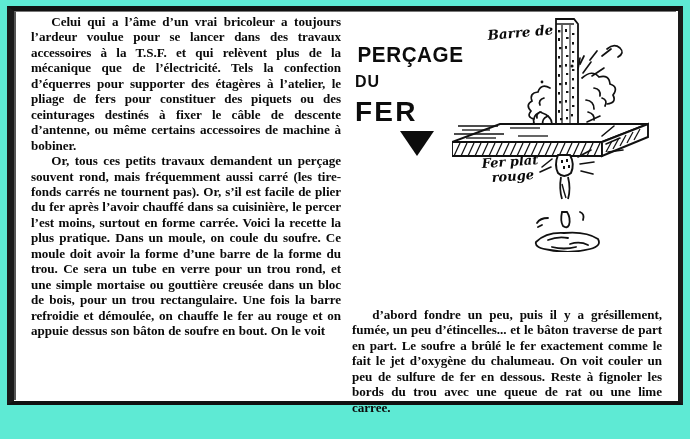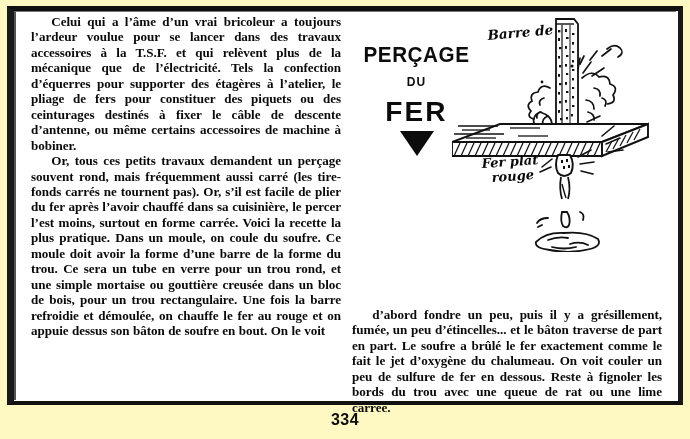--- a/index.html
+++ b/index.html
@@ -12,21 +12,21 @@
     height: 439px;
     overflow: hidden;
     font-family: "Liberation Serif", "DejaVu Serif", serif;
     color: #000000;
   }
 
   #page {
     position: relative;
     width: 690px;
     height: 439px;
-    background: #fef9c3;
+    background: #5eead4;
   }
 
   
   .frame {
     position: absolute;
     left: 7px;
     top: 6px;
     width: 676px;
     height: 399px;
     box-sizing: border-box;
@@ -80,33 +80,33 @@
     margin-top: 44px;
   }
   #col-right p { text-indent: 1.55em; }
 
   
   #heading {
     position: absolute;
     left: 355px;
     top: 44px;
     width: 123px;
-    text-align: center;
+    text-align: left;
     font-family: "Liberation Sans", "DejaVu Sans", sans-serif;
     font-weight: 700;
     color: #0c0c0c;
   }
   #heading .l1 {
     font-size: 21.5px;
     letter-spacing: 0.6px;
     line-height: 23px;
     transform: scaleX(0.96);
   }
   #heading .l2 {
-    font-size: 12px;
+    font-size: 16px;
     letter-spacing: 1px;
     line-height: 30px;
   }
   #heading .l3 {
     font-size: 28px;
     letter-spacing: 2.2px;
     line-height: 30px;
   }
   #heading .tri {
     margin: 4px auto 0 auto;
@@ -331,15 +331,14 @@
         <path d="M128 196 q5 2 3 8"></path>
         <path d="M96 202 q-8 0 -11 5"></path>
         <path d="M90 209 l-4 2"></path>
         <path d="M84 226 q10 -10 28 -9 q22 -2 34 6 q4 7 -8 10 q-20 5 -40 1 q-16 -2 -14 -8 Z" fill="#ffffff"></path>
         <path d="M96 224 q10 -4 20 -2 M118 228 q10 -3 18 1 M100 231 q12 3 24 0"></path>
       </g>
 
     </svg>
   </div>
 
-  <div id="folio">334</div>
 
 </div>
 
 </body></html>

